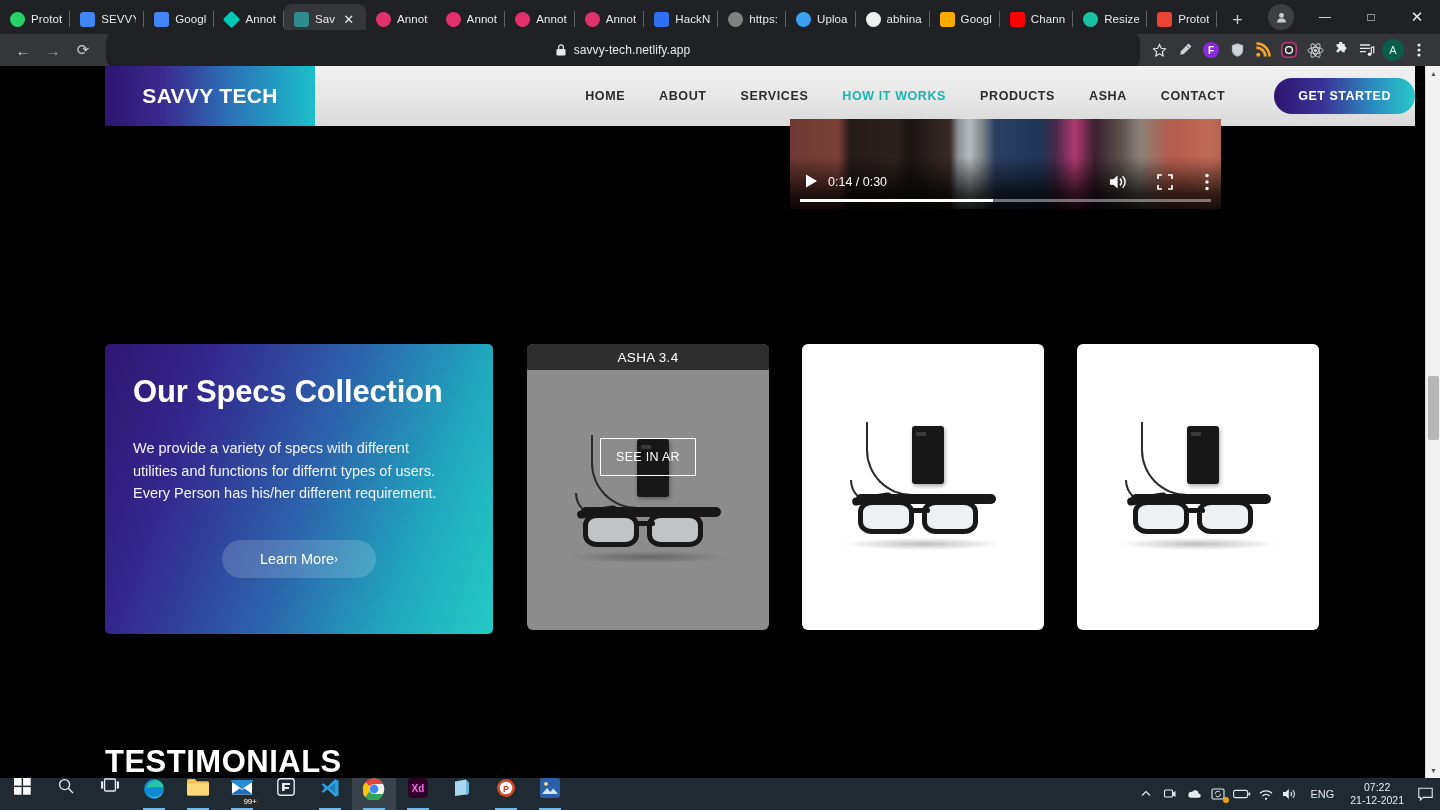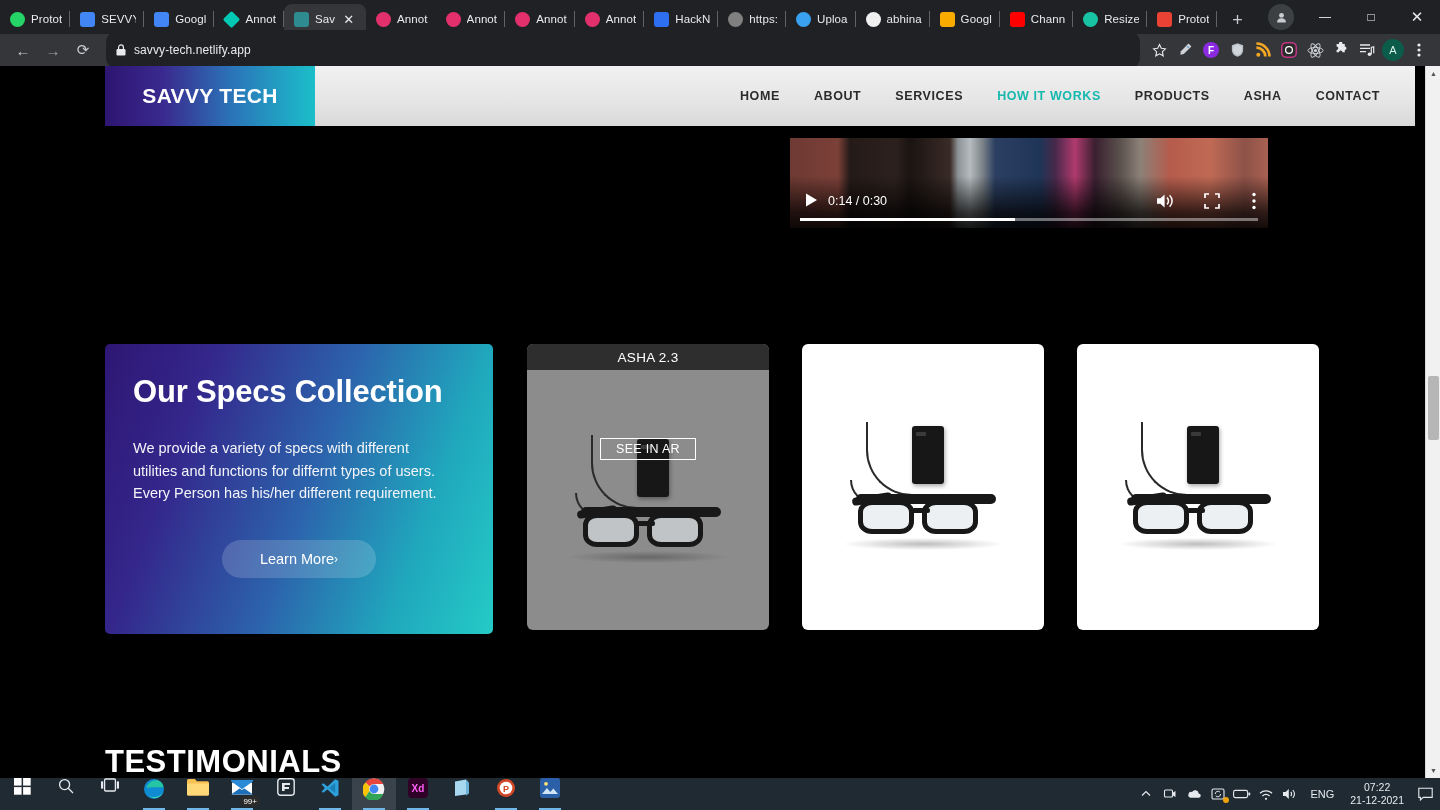--- a/index.html
+++ b/index.html
@@ -53,21 +53,21 @@
 
   #toolbar {
     position:absolute; left:0; top:34px; width:1440px; height:32px;
     background:#35363a; display:flex; align-items:center; padding:0 8px;
   }
   .nav-btn { width:30px; height:30px; display:flex; align-items:center; justify-content:center;
              color:#9aa0a6; font-size:15px; }
   .nav-btn.enabled { color:#c8cbcf; }
   #omnibox {
     flex:1; height:40px; background:#202124; border-radius:13px; margin:0 6px 0 8px;
-    display:flex; align-items:center; padding:0 10px; position:relative;
+    display:flex; align-items:center; padding:0 10px; position:relative;justify-content:center;
   }
   #omnibox-url { color:#e8eaed; font-size:12px; margin-left:8px; letter-spacing:.1px; }
   .tb-icon { width:26px; height:26px; display:flex; align-items:center; justify-content:center;
              flex:0 0 26px; }
 
   
   #viewport {
     position:absolute; left:0; top:66px; width:1425px; height:712px;
     background:#000; overflow:hidden;
   }
@@ -91,21 +91,21 @@
   .nav-link.active { color:#17b8ae; }
   #get-started {
     margin-left:14px; height:36px; padding:0 24px; border-radius:18px;
     background:linear-gradient(90deg,#2d1570 0%,#3b3397 35%,#2a8fc0 72%,#27c9c9 100%);
     color:#fff; font-size:12.5px; font-weight:700; letter-spacing:.5px;
     display:flex; align-items:center; justify-content:center;
   }
 
   
   #video-player {
-    position:absolute; left:790px; top:72px; width:478px; height:90px;
+    position:absolute; left:790px; top:53px; width:431px; height:90px;
     overflow:hidden;
   }
   #video-frame {
     position:absolute; inset:0;
     background:
       linear-gradient(90deg,
         #6e3a33 0px,#7b4038 48px,#241a18 60px,#2d211e 105px,
         #1a1412 120px,#3a2b26 160px,#8d9296 168px,#b5bbbf 180px,
         #7f868a 192px,#2b3f62 205px,#1f3557 250px,#46294a 265px,
         #b03a6e 285px,#3a2030 305px,#5a504c 330px,#8b8178 350px,
@@ -157,21 +157,21 @@
   #product-card-1 { left:802px; background:#fff; }
   #product-card-2 { left:1077px; background:#fff; }
   .product-header {
     height:26px; background:#2e2e2e; color:#fff; font-size:13.5px;
     display:flex; align-items:center; justify-content:center; letter-spacing:.3px;
   }
   .product-media { position:absolute; left:0; right:0; top:26px; bottom:0; }
   .product-card.plain .product-media { top:0; }
   #see-in-ar {
     position:absolute; left:50%; top:94px; transform:translateX(-50%);
-    width:96px; height:22px; border:1px solid #fff; color:#fff; font-size:12.5px;
+    width:96px; height:38px; border:1px solid #fff; color:#fff; font-size:12.5px;
     display:flex; align-items:center; justify-content:center; letter-spacing:.3px; z-index:3;
   }
   
   .glasses { position:absolute; left:50%; top:50%; transform:translate(-50%,-46%); width:190px; height:150px; }
   .g-box { position:absolute; left:84px; top:8px; width:32px; height:58px; background:#171717;
            border-radius:3px; box-shadow:1px 2px 4px rgba(0,0,0,.35); }
   .g-box::after { content:""; position:absolute; left:4px; top:6px; width:10px; height:4px; background:#3a3a3a; border-radius:1px;}
   .g-cord { position:absolute; left:38px; top:4px; width:58px; height:74px;
             border:2px solid #2a2a2a; border-right:none; border-top:none;
             border-radius:0 0 0 46px; }
@@ -424,20 +424,21 @@
       </div>
       <div id="nav">
           <span class="nav-link">HOME</span>
           <span class="nav-link">ABOUT</span>
           <span class="nav-link">SERVICES</span>
           <span class="nav-link active">HOW IT WORKS</span>
           <span class="nav-link">PRODUCTS</span>
           <span class="nav-link">ASHA</span>
           <span class="nav-link">CONTACT</span>
         </div>
+      <div id="get-started">GET STARTED</div>
     </div>
 
     <div id="video-player">
       <div id="video-frame"></div>
       <div id="video-vignette"></div>
       <div id="video-controls">
         <div id="play-btn">
           <svg width="16" height="16" viewBox="0 0 16 16">
               <path d="M3 1.5l11 6.5-11 6.5z" fill="#fff"></path>
             </svg>
@@ -471,21 +472,21 @@
       <div id="specs-title">Our Specs Collection</div>
       <div id="specs-body">We provide a variety of specs with different utilities and functions for differnt types of users. Every Person has his/her different requirement.</div>
       <div id="learn-more">
         <span>Learn More</span>
         <span class="chev">›</span>
       </div>
     </div>
 
     <div id="product-cards">
         <div class="product-card" id="product-card-0" style="background: rgb(140, 140, 140);">
-          <div class="product-header">ASHA 2.3</div>
+          <div class="product-header">ASHA 3.4</div>
           <div class="product-media">
             <div class="glasses">
               <div class="g-cord"></div>
               <div class="g-cord2"></div>
               <div class="g-box"></div>
               <div class="g-frame">
                 <div class="g-arm"></div>
                 <div class="g-top"></div>
                 <div class="g-lens left"></div>
                 <div class="g-lens right"></div>

